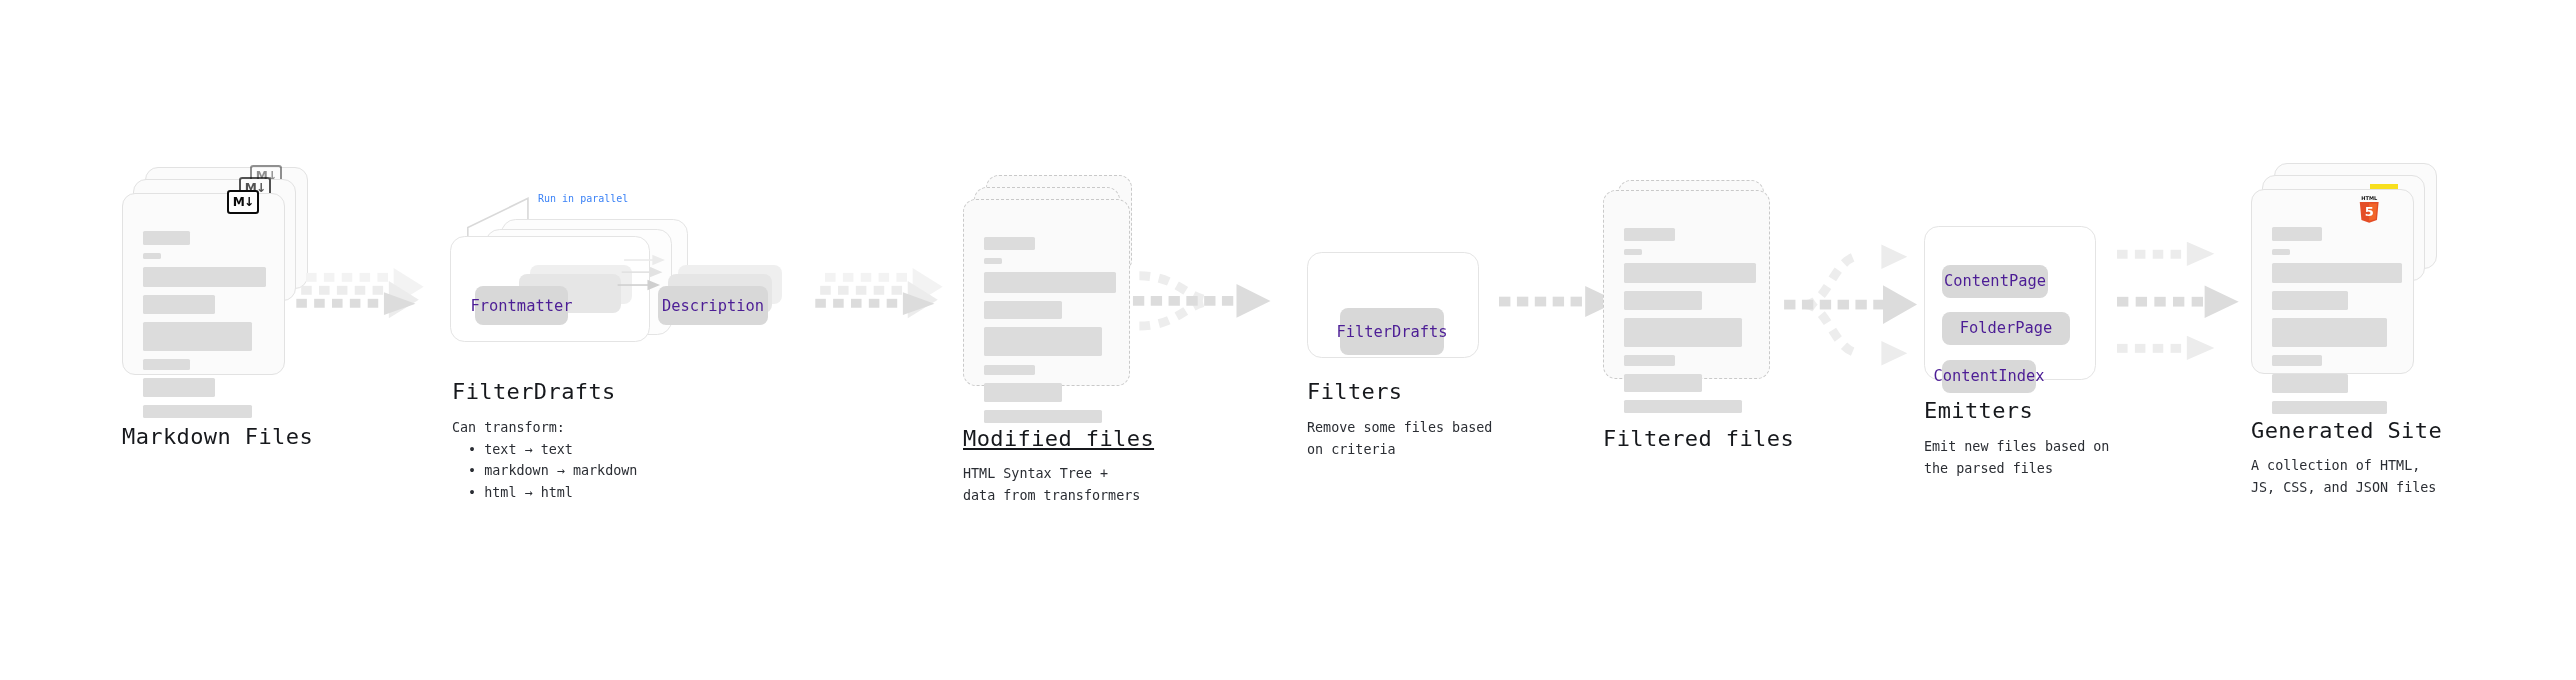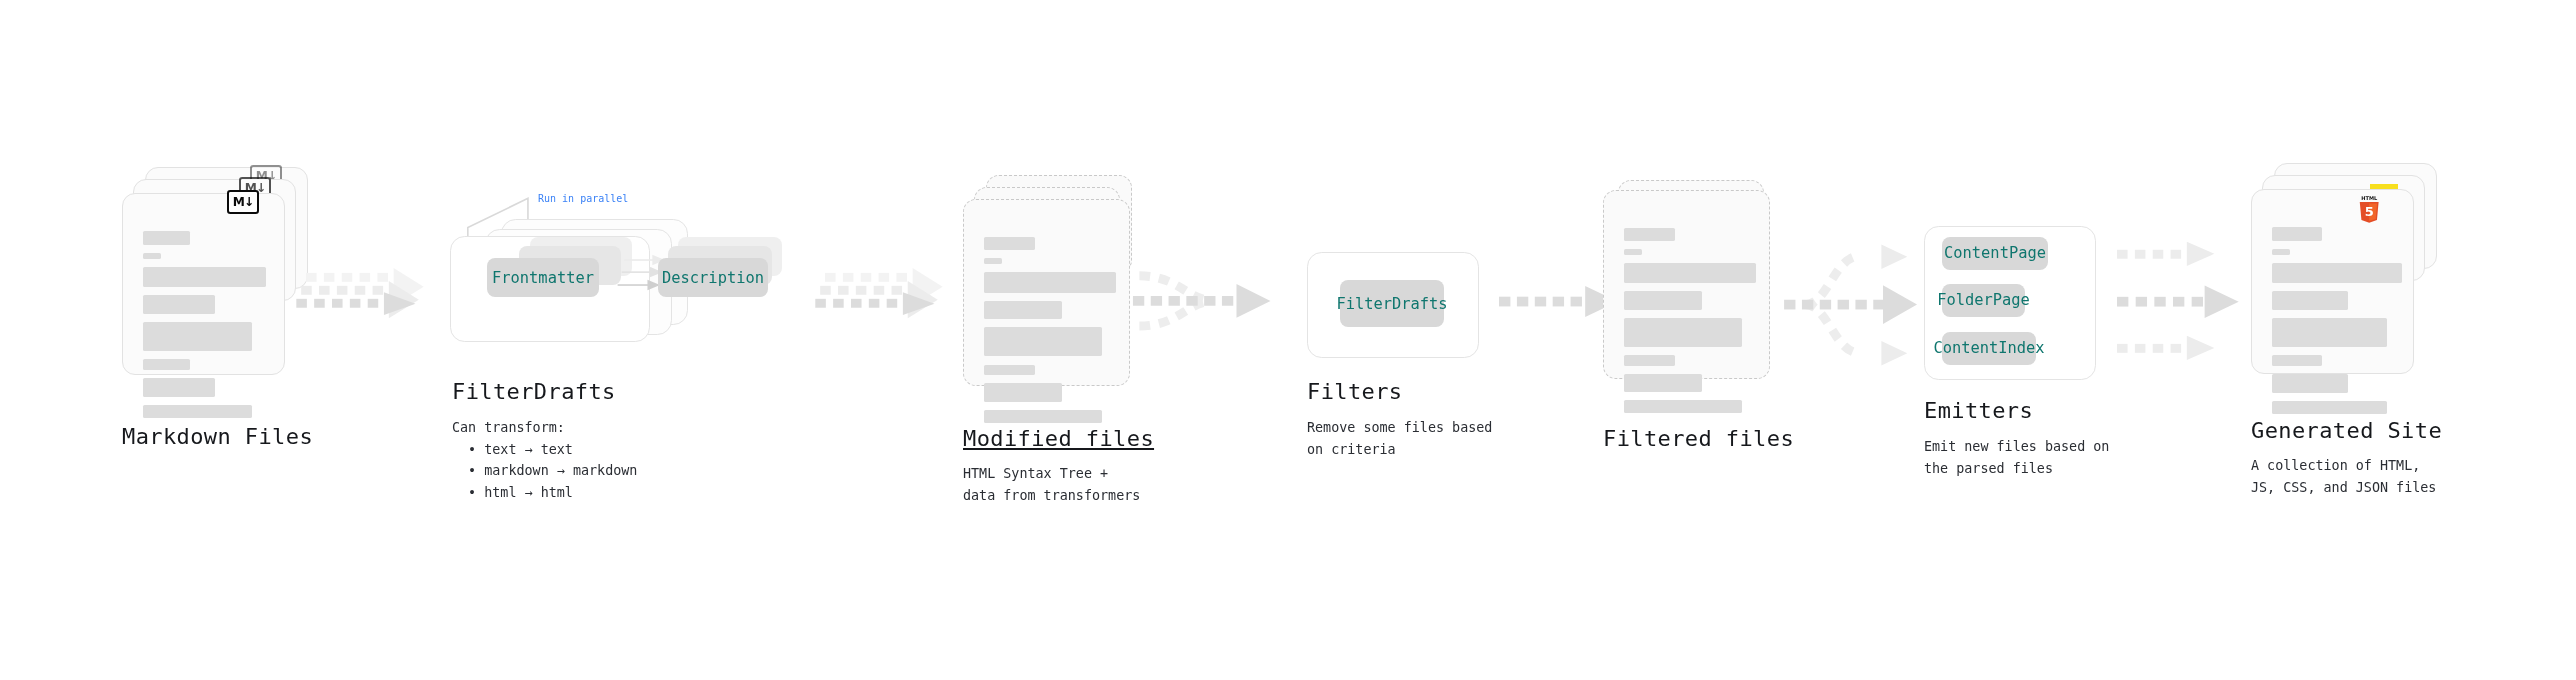--- a/index.html
+++ b/index.html
@@ -33,21 +33,21 @@
 
   
   .proc{
     position:absolute;box-sizing:border-box;
     border:1.2px solid #e4e4e4;border-radius:14.6px;background:#ffffff;
   }
   .chip{
     position:absolute;box-sizing:border-box;
     background:#d8d8d8;border-radius:8.1px;
     display:flex;align-items:center;justify-content:center;
-    font-size:15.4px;color:#0f766e;white-space:nowrap;
+    font-size:15.4px;color:#4c1d95;white-space:nowrap;margin-top:28px;
   }
   .chip.ghost1{background:#e6e6e6;}
   .chip.ghost2{background:#efefef;}
 
   
   .title{
     position:absolute;font-size:22px;letter-spacing:0.4px;
     color:#16181c;white-space:nowrap;
   }
   .sub{
@@ -141,21 +141,21 @@
       <g stroke="#e2e2e2" stroke-width="2" fill="#e2e2e2">
           <line x1="-3" y1="20" x2="33" y2="20"></line>
           <polygon points="33,15 45,20 33,25"></polygon>
         </g>
       <g stroke="#cfcfcf" stroke-width="2" fill="#cfcfcf">
           <line x1="-8" y1="36" x2="30" y2="36"></line>
           <polygon points="30,31 42,36 30,41"></polygon>
         </g>
     </svg>
 
-    <div class="chip" style="left:35px;top:63px;width:112px;height:39px;">Frontmatter</div>
+    <div class="chip" style="left:23px;top:63px;width:93px;height:39px;">Frontmatter</div>
     <div class="chip" style="left:206px;top:63px;width:110px;height:39px;">Description</div>
   </div>
   <div class="title" style="left:452px;top:379px;">FilterDrafts</div>
   <div class="sub" style="left:452px;top:417px;">Can transform:
   • text → text
   • markdown → markdown
   • html → html</div>
 
   <svg style="left:825px;top:268px;" width="142" height="73" viewBox="0 0 175 90">
     <g class="arrowfill f2">
@@ -271,21 +271,21 @@
         <rect x="54" y="86" width="14" height="12"></rect>
         <rect x="76" y="86" width="14" height="12"></rect>
         <rect x="98" y="86" width="14" height="12"></rect>
         <rect x="120" y="86" width="14" height="12"></rect>
         <polygon points="132,68 174,92 132,116"></polygon>
       </g>
   </svg>
 
   <div class="proc" style="left:1924px;top:226px;width:172px;height:154px;"></div>
   <div class="chip" style="left:1942px;top:237px;width:106px;height:32.5px;">ContentPage</div>
-  <div class="chip" style="left:1942px;top:284px;width:83px;height:32.5px;">FolderPage</div>
+  <div class="chip" style="left:1942px;top:284px;width:128px;height:32.5px;">FolderPage</div>
   <div class="chip" style="left:1942px;top:332px;width:94px;height:32.5px;">ContentIndex</div>
   <div class="title" style="left:1924px;top:398px;">Emitters</div>
   <div class="sub" style="left:1924px;top:436px;">Emit new files based on
 the parsed files</div>
 
   <svg style="left:2117px;top:236px;" width="142" height="146" viewBox="0 0 175 180">
     <g class="arrowfill f1">
         <rect x="0" y="17" width="13" height="11"></rect>
         <rect x="22" y="17" width="13" height="11"></rect>
         <rect x="44" y="17" width="13" height="11"></rect>

